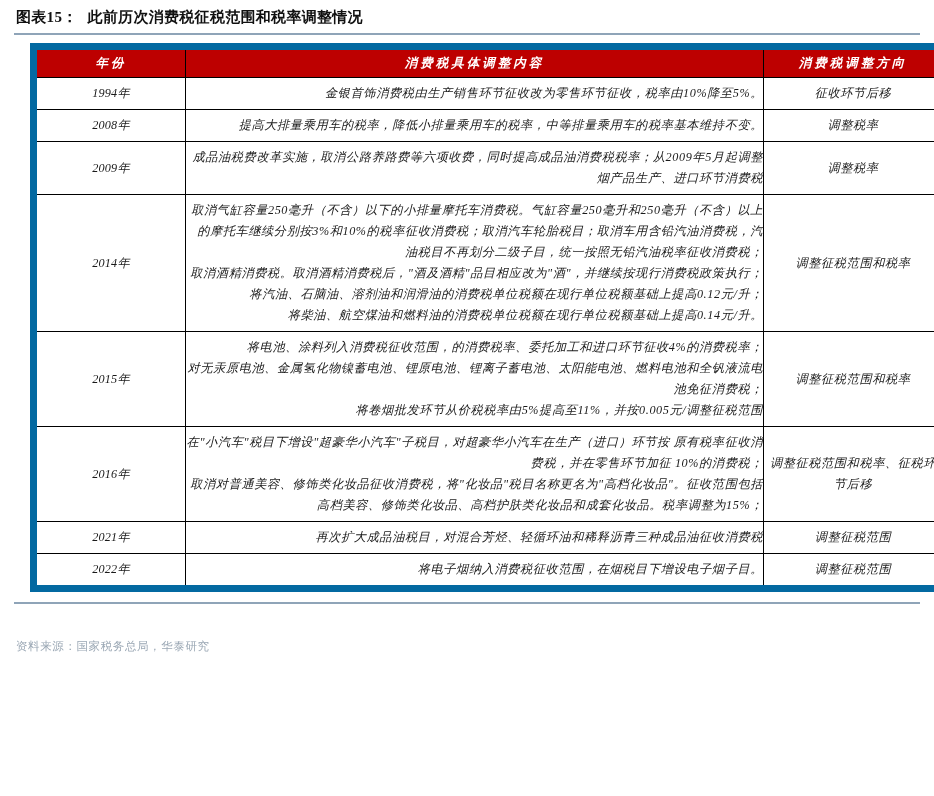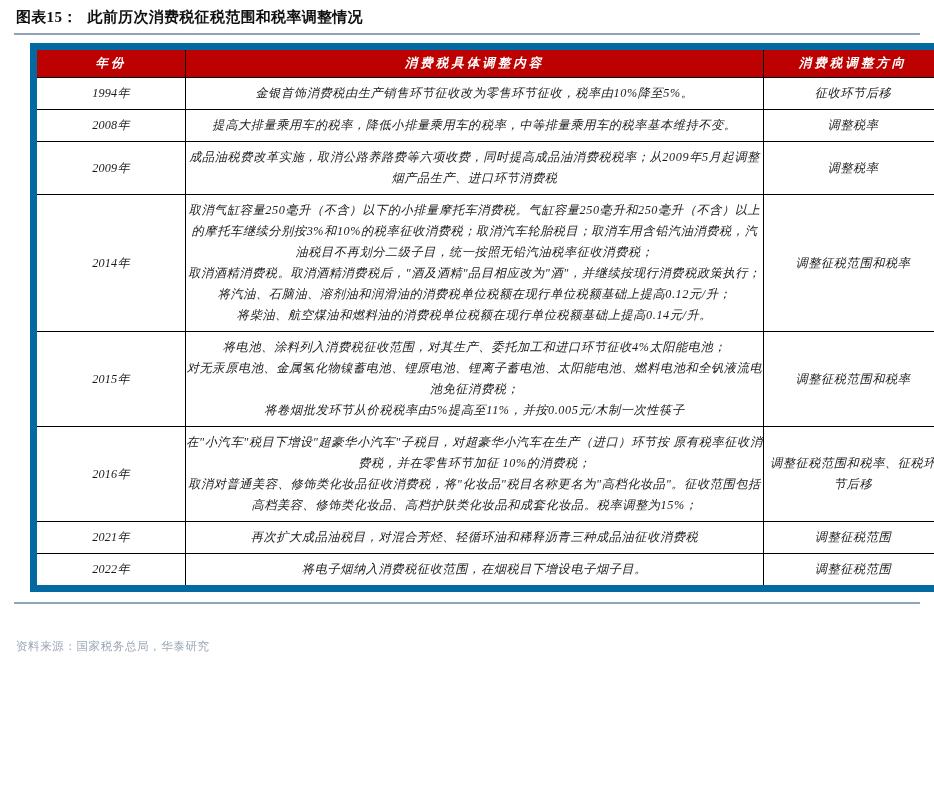--- a/index.html
+++ b/index.html
@@ -75,21 +75,21 @@
     padding: 5px 0;
     vertical-align: middle;
     color: #1a1a1a;
     letter-spacing: 0.6px;
   }
   tbody td.year {
     text-align: center;
     letter-spacing: 0.2px;
   }
   tbody td.content {
-    text-align: center;
+    text-align: right;
   }
   tbody td.direction {
     text-align: center;
     letter-spacing: 0.6px;
   }
   tbody td .para { margin: 0; padding: 0; }
 
   
   .footer-rule {
     height: 2px;
@@ -156,23 +156,23 @@
           <td class="content">
             <div class="para">取消气缸容量250毫升（不含）以下的小排量摩托车消费税。气缸容量250毫升和250毫升（不含）以上的摩托车继续分别按3%和10%的税率征收消费税；取消汽车轮胎税目；取消车用含铅汽油消费税，汽油税目不再划分二级子目，统一按照无铅汽油税率征收消费税；</div>
             <div class="para">取消酒精消费税。取消酒精消费税后，"酒及酒精"品目相应改为"酒"，并继续按现行消费税政策执行；将汽油、石脑油、溶剂油和润滑油的消费税单位税额在现行单位税额基础上提高0.12元/升；</div>
             <div class="para">将柴油、航空煤油和燃料油的消费税单位税额在现行单位税额基础上提高0.14元/升。</div>
           </td>
           <td class="direction">调整征税范围和税率</td>
         </tr>
         <tr>
           <td class="year">2015年</td>
           <td class="content">
-            <div class="para">将电池、涂料列入消费税征收范围，对其生产、委托加工和进口环节征收4%太阳能电池；</div>
+            <div class="para">将电池、涂料列入消费税征收范围，的消费税率、委托加工和进口环节征收4%的消费税率；</div>
             <div class="para">对无汞原电池、金属氢化物镍蓄电池、锂原电池、锂离子蓄电池、太阳能电池、燃料电池和全钒液流电池免征消费税；</div>
-            <div class="para">将卷烟批发环节从价税税率由5%提高至11%，并按0.005元/木制一次性筷子</div>
+            <div class="para">将卷烟批发环节从价税税率由5%提高至11%，并按0.005元/调整征税范围</div>
           </td>
           <td class="direction">调整征税范围和税率</td>
         </tr>
         <tr>
           <td class="year">2016年</td>
           <td class="content">
             <div class="para">在"小汽车"税目下增设"超豪华小汽车"子税目，对超豪华小汽车在生产（进口）环节按 原有税率征收消费税，并在零售环节加征 10%的消费税；</div>
             <div class="para">取消对普通美容、修饰类化妆品征收消费税，将"化妆品"税目名称更名为"高档化妆品"。征收范围包括高档美容、修饰类化妆品、高档护肤类化妆品和成套化妆品。税率调整为15%；</div>
           </td>
           <td class="direction">调整征税范围和税率、征税环节后移</td>

